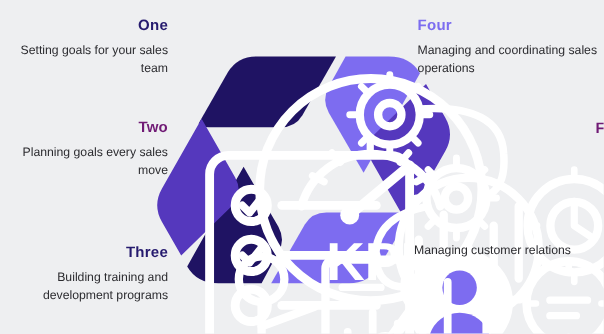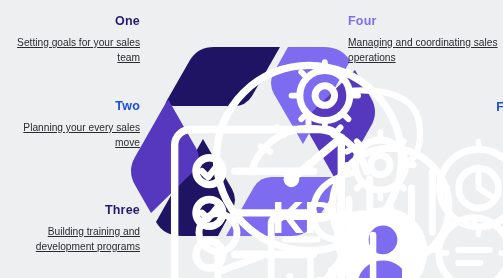--- a/index.html
+++ b/index.html
@@ -32,34 +32,34 @@
   #icon-two   {left:5px;  top:97px;}
 
   
   .block{position:absolute;}
   .block .hd{
     font-size:12.5px;font-weight:bold;line-height:15px;
     margin:0 0 7px 0;letter-spacing:.2px;
   }
   .block .bd{
     font-size:10.2px;line-height:14.5px;color:#2b2b2f;
-    margin:0;font-weight:400;text-decoration:underline;
+    margin:0;font-weight:400;
   }
   .left  {text-align:right;}
   .right {text-align:left;}
 
   #blk-one   {left:8px;  top:14px;  width:132px;}
   #blk-two   {left:8px;  top:99px;  width:132px;}
   #blk-three {left:8px;  top:203px; width:132px;}
   #blk-four  {left:348px;top:14px;  width:150px;}
   #blk-five  {left:400px;top:100px; width:122px;}
   #blk-six   {left:345px;top:203px; width:155px;}
 
   .hd-dark  {color:#251a6e;}
-  .hd-mid   {color:#1d4ed8;text-align:right;}
+  .hd-mid   {color:#701a75;text-align:right;}
   .hd-light {color:#7c6df0;}
 </style>
 </head>
 <body>
 
 <div id="stage">
 
   <div id="diagram">
 
     <svg viewBox="0 0 250 250" xmlns="http://www.w3.org/2000/svg">
@@ -237,33 +237,34 @@
     </div>
   </div>
 
   <div class="block left" id="blk-one">
     <p class="hd hd-dark">One</p>
     <p class="bd">Setting goals for your sales team</p>
   </div>
 
   <div class="block left" id="blk-two">
     <p class="hd hd-mid">Two</p>
-    <p class="bd">Planning your every sales move</p>
+    <p class="bd">Planning goals every sales move</p>
   </div>
 
   <div class="block right" id="blk-four">
     <p class="hd hd-light">Four</p>
     <p class="bd">Managing and coordinating sales operations</p>
   </div>
 
   <div class="block left" id="blk-three">
     <p class="hd hd-dark">Three</p>
     <p class="bd">Building training and development programs</p>
   </div>
 
   <div class="block right" id="blk-five">
     <p class="hd hd-mid">Five</p>
   </div>
 
   <div class="block right" id="blk-six">
+    <p class="bd">Managing customer relations</p>
   </div>
 
 </div>
 
 </body></html>

